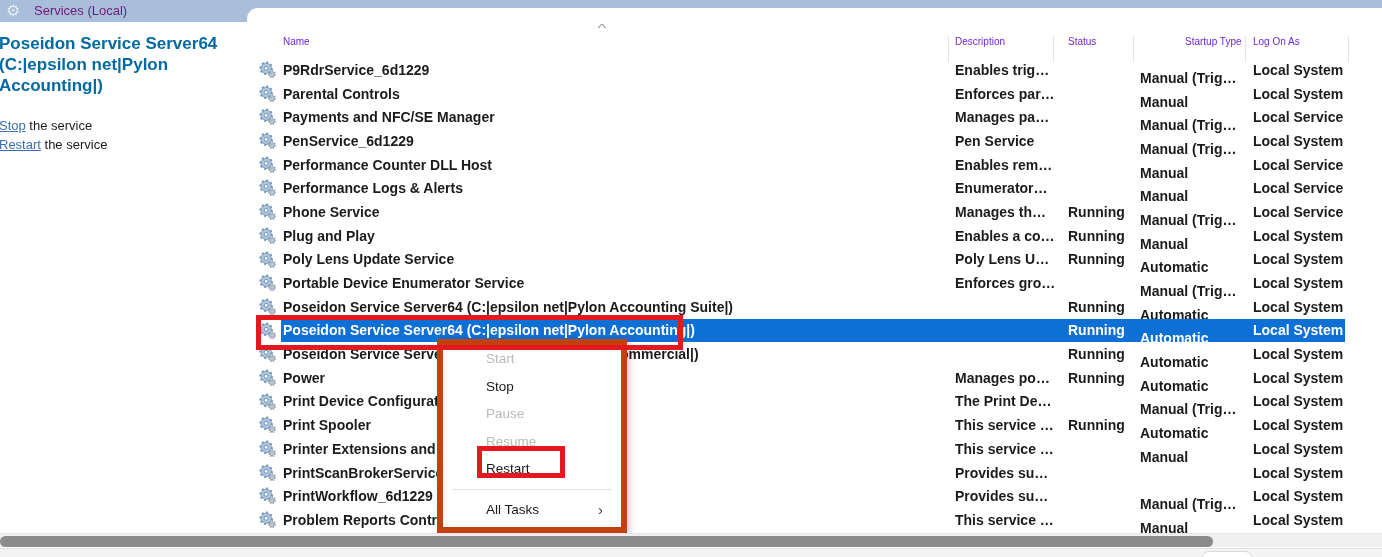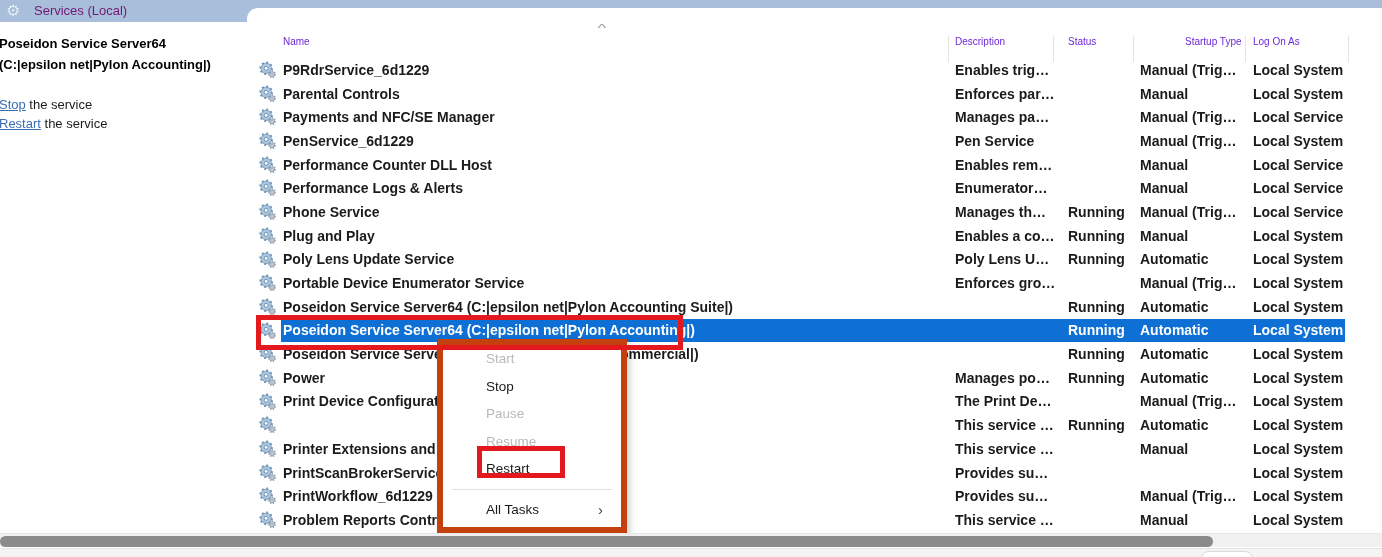--- a/index.html
+++ b/index.html
@@ -7,21 +7,21 @@
   .stage { position:absolute; top:0; left:0; width:1382px; height:557px; overflow:hidden; background:#fff; }
 
   
   .band { position:absolute; top:0; left:0; width:1382px; height:22px; background:var(--band,#a9beda); }
   .band-icon { position:absolute; top:1px; left:6px; font-size:16px; color:#e9f1f9; text-shadow:0 0 1px #7e9cc0; }
   .band-title { position:absolute; top:3px; left:34px; font-size:13px; color:#701a75; }
   .content-tab { position:absolute; top:8px; left:247px; width:1135px; height:525px; background:#fff; border-top-left-radius:11px; }
 
   
   .left-panel { position:absolute; top:33px; left:0; width:246px; }
-  .lp-title { font-size:13px; font-weight:bold; color:#000000; line-height:21px; margin-left:-1px; }
+  .lp-title { font-size:17px; font-weight:bold; color:#0369a1; line-height:21px; margin-left:-1px; }
   .lp-links { margin-top:21px; font-size:13px; color:#1a1a1a; line-height:18.5px; margin-left:-1px; }
   .lp-link { color:var(--link,#3c6eb4); text-decoration:underline; cursor:pointer; }
 
   
   .tbl { position:absolute; top:8px; left:247px; width:1135px; height:525px; }
   .sort-ind { position:absolute; top:14px; left:343px; width:24px; text-align:center; color:#9a9a9a; font-size:11px; transform:scaleX(1.7); }
   .hdr { position:absolute; top:24px; left:0; width:1135px; height:26px; font-size:10px; color:#6d28d9; }
   .hdr span { position:absolute; top:4px; white-space:nowrap; }
   .h-name    { left:36px; }
   .h-desc    { left:708px; }
@@ -30,21 +30,21 @@
   .h-logon   { left:1006px; }
   .h-sep { position:absolute; top:0; width:1px; height:26px; background:#e4e4e4; }
 
   .rows { position:absolute; top:50px; left:0; width:1135px; }
   .row { position:relative; height:23.7px; font-size:14px; color:#1b1b1b;font-weight:bold; }
   .cell { position:absolute; top:50%; transform:translateY(-50%); white-space:nowrap; overflow:hidden; }
   .c-icon    { left:12px; width:18px; height:17px; top:3px; transform:none; }
   .c-name    { left:36px;  width:665px; }
   .c-desc    { left:708px; width:104px; }
   .c-status  { left:821px; width:66px; }
-  .c-startup { left:893px; width:106px; }
+  .c-startup { left:893px; width:106px;margin-top:8px; }
   .c-logon   { left:1006px; width:128px; }
   .sel-bar { display:none; position:absolute; top:0; left:34px; width:1064px; height:100%; background:var(--sel,#0e6fd4); }
   .row.selected .sel-bar { display:block; }
   .row.selected .cell { color:#fff; z-index:1; }
   .row.selected .c-icon { z-index:0; }
 
   
   .menu { position:absolute; top:339px; left:437px; width:190px; height:194px; background:#fff;
           border:6px solid #c2410c; box-shadow:3px 3px 6px rgba(0,0,0,.18); z-index:5; overflow:hidden; }
   .menu-item { position:relative; height:27.5px; line-height:27.5px; padding-left:43px; font-size:13.5px; color:#1a1a1a; cursor:default; }
@@ -377,20 +377,21 @@
       <span class="cell c-icon">
         <svg class="gear" width="17" height="17" viewBox="0 0 20 20">
           <circle cx="8.4" cy="8.6" r="6.1" fill="#adc6de" stroke="#6d93b6" stroke-width="1"></circle>
           <circle cx="8.4" cy="8.6" r="6.9" fill="none" stroke="#6d93b6" stroke-width="2.2" stroke-dasharray="2.2 3.1"></circle>
           <circle cx="8.4" cy="8.6" r="2.3" fill="#ffffff" stroke="#5d83a6" stroke-width="1"></circle>
           <circle cx="15.4" cy="15.6" r="3.1" fill="#c2cbd4" stroke="#8e9dab" stroke-width="0.9"></circle>
           <circle cx="15.4" cy="15.6" r="3.8" fill="none" stroke="#8e9dab" stroke-width="1.6" stroke-dasharray="1.4 2"></circle>
           <circle cx="15.4" cy="15.6" r="1.1" fill="#ffffff" stroke="#8e9dab" stroke-width="0.8"></circle>
         </svg>
       </span>
+      <span class="cell c-name">Print Spooler</span>
       <span class="cell c-desc">This service …</span>
       <span class="cell c-status">Running</span>
       <span class="cell c-startup">Automatic</span>
       <span class="cell c-logon">Local System</span>
     </div>
         <div class="row">
 
       <span class="cell c-icon">
         <svg class="gear" width="17" height="17" viewBox="0 0 20 20">
           <circle cx="8.4" cy="8.6" r="6.1" fill="#adc6de" stroke="#6d93b6" stroke-width="1"></circle>

